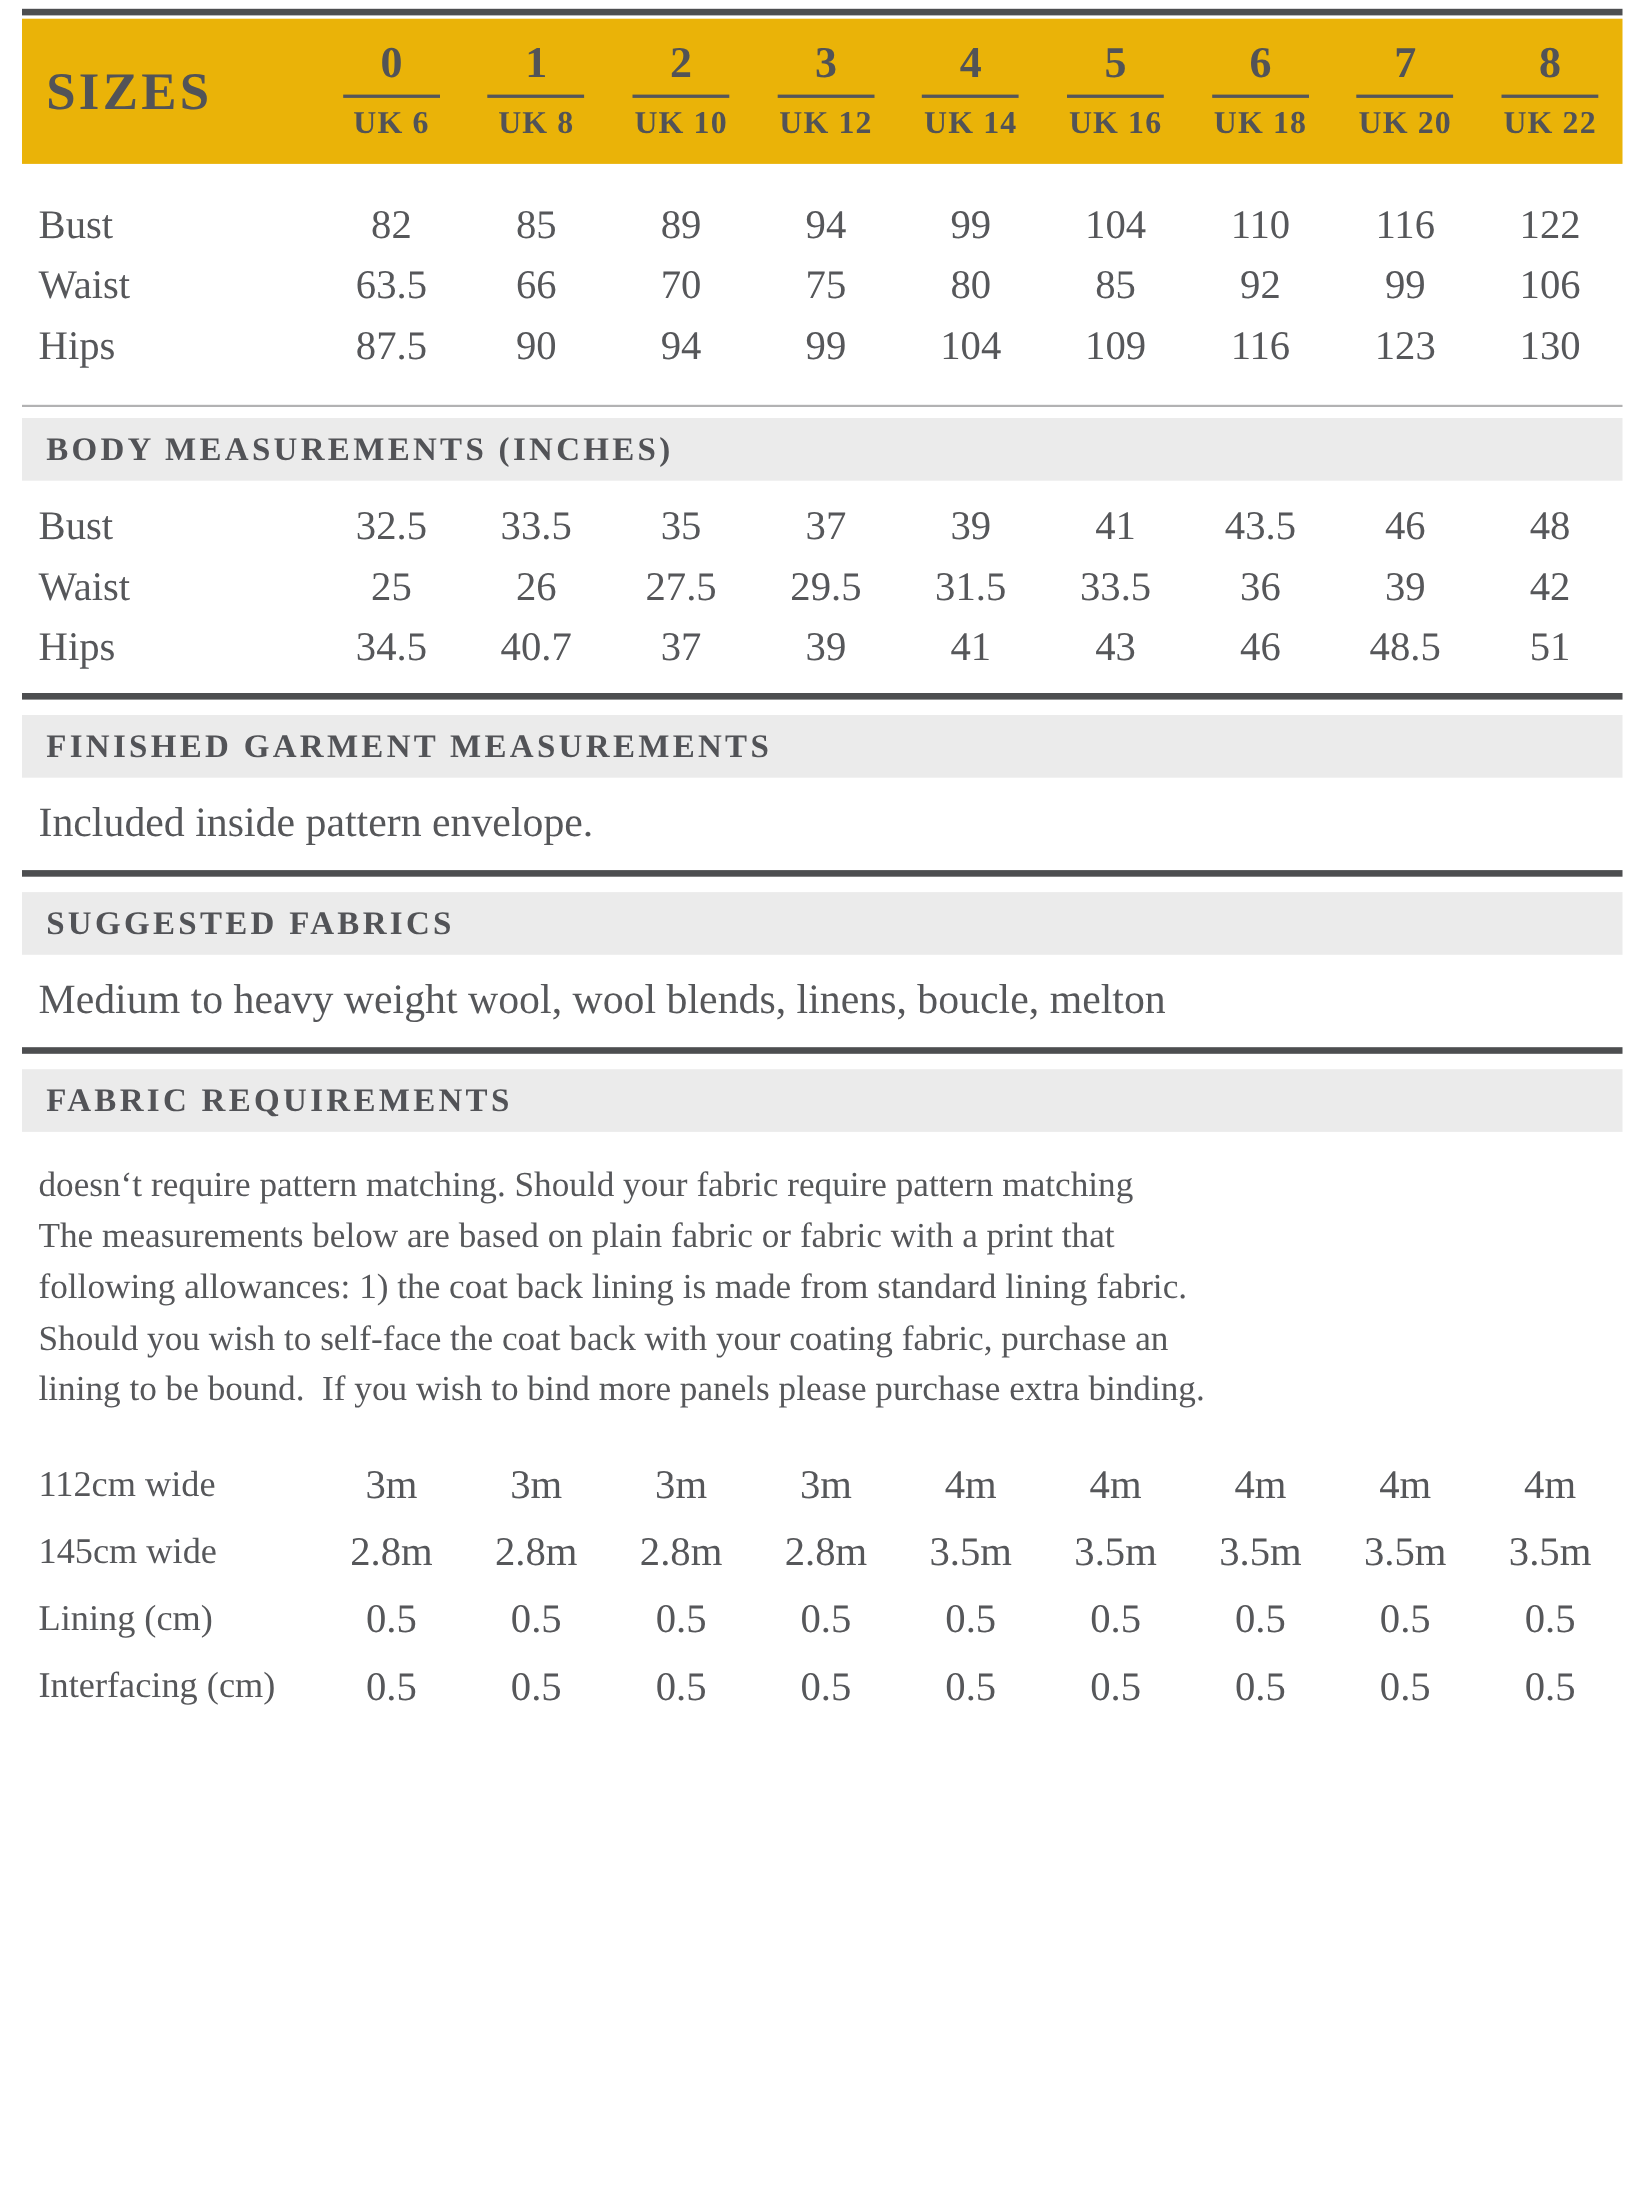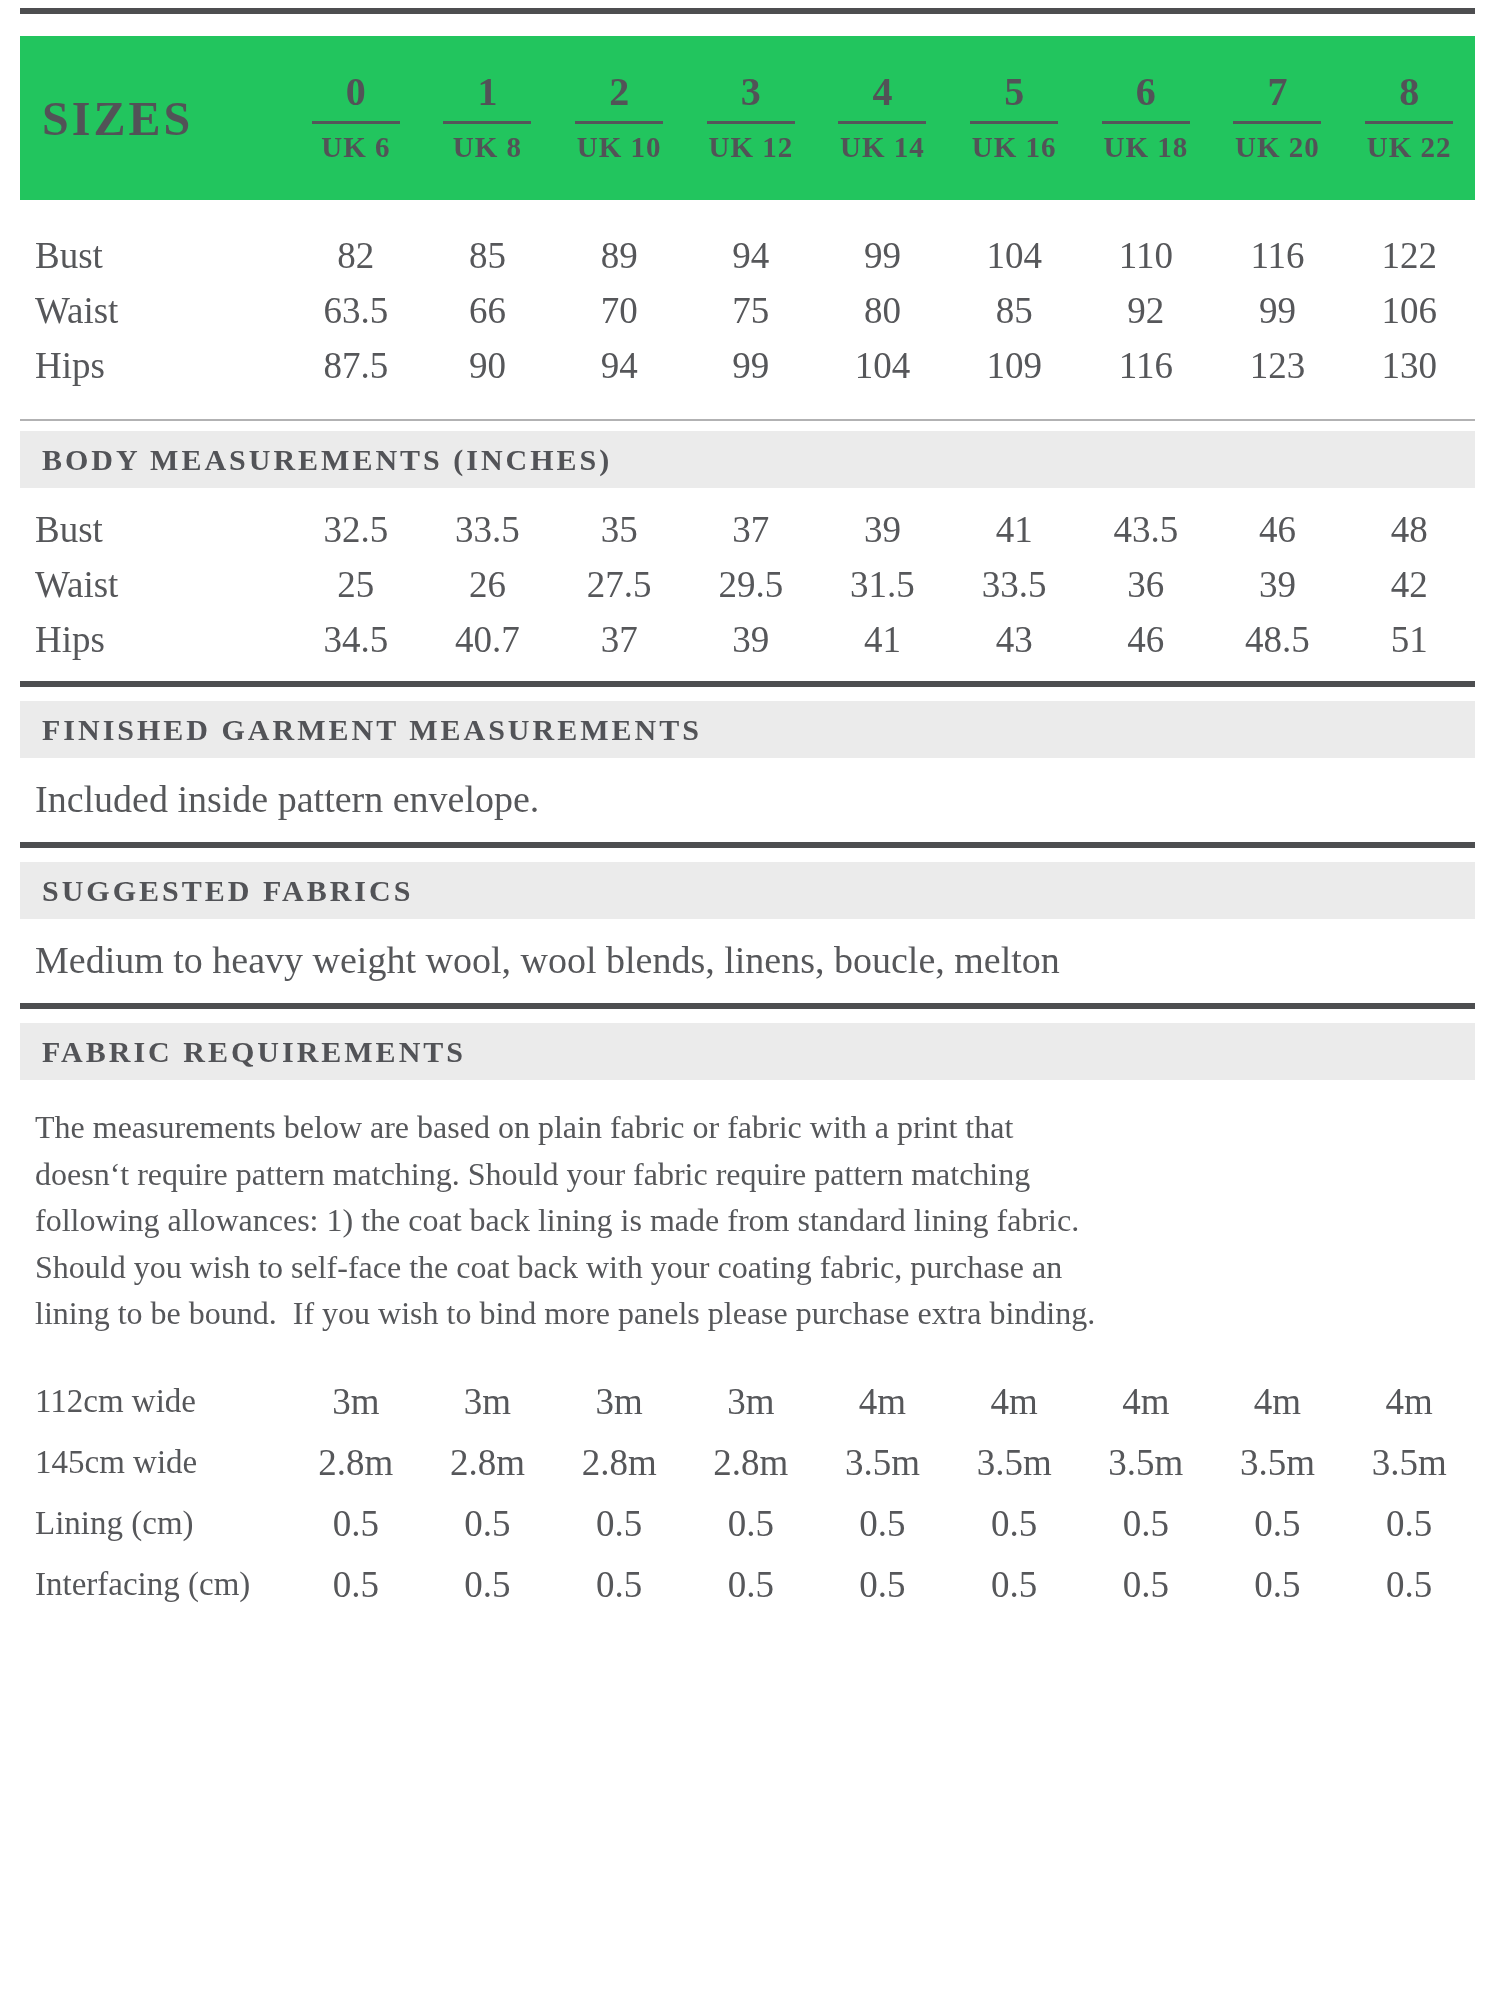--- a/index.html
+++ b/index.html
@@ -11,21 +11,21 @@
   .content{margin-left:20px;width:1455px;box-sizing:border-box;}
 
   .rule-thick{height:6px;background:#4d4e50;}
   .rule-top{margin-top:8px;}
   .rule-thin{height:2px;background:#b2b2b3;}
 
   
   .grid{display:grid;grid-template-columns:270px repeat(9,1fr);align-items:center;}
 
   
-  .sizes-bar{background:#22c55e;height:164px;margin-top:22px;}
+  .sizes-bar{background:#eab308;height:132px;margin-top:3px;}
   .sizes-title{font-size:48px;font-weight:bold;letter-spacing:3px;padding-left:22px;color:#525357;}
   .size-col{text-align:center;}
   .size-num{display:block;font-size:40px;font-weight:bold;line-height:1;color:#525357;}
   .size-underline{width:88px;height:3px;background:#55565a;margin:9px auto 7px auto;}
   .size-uk{display:block;font-size:29px;font-weight:bold;letter-spacing:1px;color:#525357;}
 
   
   .section-bar{
     background:#ebebeb;height:57px;display:flex;align-items:center;
     font-size:30px;font-weight:bold;letter-spacing:3px;
@@ -215,22 +215,22 @@
   </div>
   <div class="text-line">Medium to heavy weight wool, wool blends, linens, boucle, melton</div>
 
   <div class="rule-thick"></div>
   <div class="spacer-14"></div>
 
   <div class="section-bar">
     <span>FABRIC REQUIREMENTS</span>
   </div>
   <div class="paragraph" id="req-paragraph">
+      <div>doesn‘t require pattern matching. Should your fabric require pattern matching</div>
       <div>The measurements below are based on plain fabric or fabric with a print that</div>
-      <div>doesn‘t require pattern matching. Should your fabric require pattern matching</div>
       <div>following allowances: 1) the coat back lining is made from standard lining fabric.</div>
       <div>Should you wish to self-face the coat back with your coating fabric, purchase an</div>
       <div>lining to be bound.&nbsp; If you wish to bind more panels please purchase extra binding.</div>
     </div>
 
   <div class="fabric-rows" id="fabric-rows">
       <div class="grid f-row">
         <span class="f-label">112cm wide</span>
         <span class="m-val">3m</span>
         <span class="m-val">3m</span>

